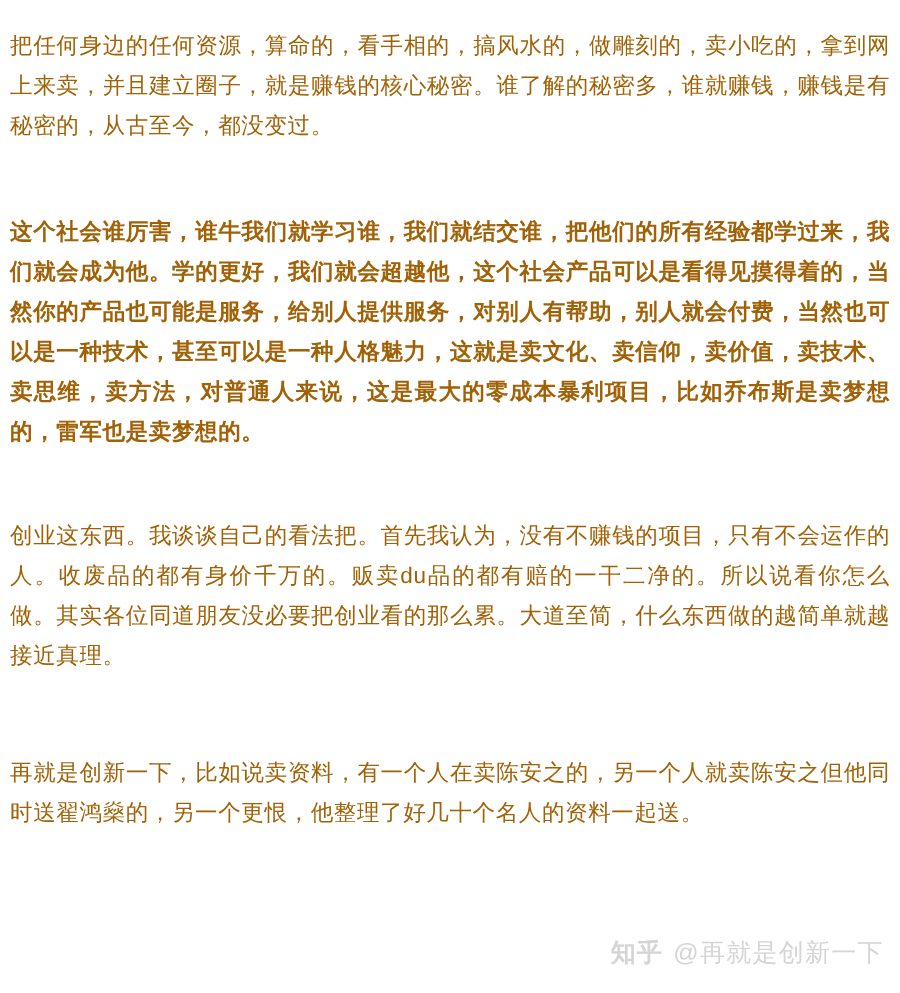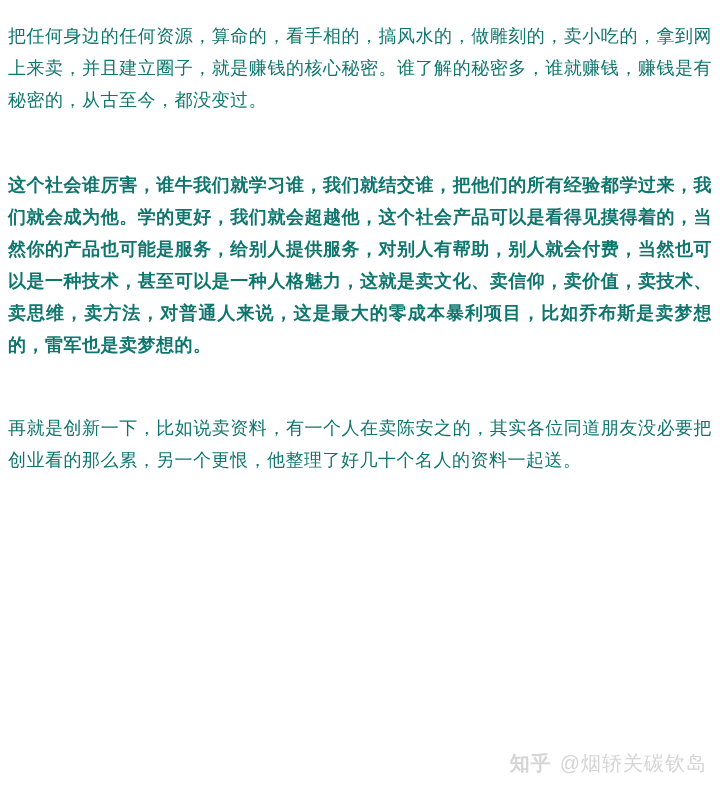--- a/index.html
+++ b/index.html
@@ -17,21 +17,21 @@
   .article {
     position: relative;
     z-index: 1;
     padding: 20px 8px 0 8px;
   }
   .para {
     margin: 0;
     font-size: 18px;
     line-height: 32px;
     letter-spacing: 0.5px;
-    color: #0f766e;
+    color: #a16207;
     text-align: justify;
     text-justify: inter-ideograph;
   }
   .gap-a { margin-bottom: 53px; }
   .gap-b { margin-bottom: 51px; font-weight: bold; }
   .gap-c { margin-bottom: 62px; }
   .tight  { margin-bottom: 0; }
   .watermark {
     position: absolute;
     z-index: 0;
@@ -45,20 +45,21 @@
   }
   .watermark .brand {
     font-weight: bold;
     margin-right: 8px;
   }
 </style>
 </head>
 <body>
 
 <div class="watermark">
-  <span class="brand">知乎</span><span>@烟轿关碳钦岛</span>
+  <span class="brand">知乎</span><span>@再就是创新一下</span>
 </div>
 
 <div class="article">
   <p class="para gap-a">把任何身边的任何资源，算命的，看手相的，搞风水的，做雕刻的，卖小吃的，拿到网上来卖，并且建立圈子，就是赚钱的核心秘密。谁了解的秘密多，谁就赚钱，赚钱是有秘密的，从古至今，都没变过。</p>
   <p class="para gap-b">这个社会谁厉害，谁牛我们就学习谁，我们就结交谁，把他们的所有经验都学过来，我们就会成为他。学的更好，我们就会超越他，这个社会产品可以是看得见摸得着的，当然你的产品也可能是服务，给别人提供服务，对别人有帮助，别人就会付费，当然也可以是一种技术，甚至可以是一种人格魅力，这就是卖文化、卖信仰，卖价值，卖技术、卖思维，卖方法，对普通人来说，这是最大的零成本暴利项目，比如乔布斯是卖梦想的，雷军也是卖梦想的。</p>
-  <p class="para tight">再就是创新一下，比如说卖资料，有一个人在卖陈安之的，其实各位同道朋友没必要把创业看的那么累，另一个更恨，他整理了好几十个名人的资料一起送。</p>
+  <p class="para gap-c">创业这东西。我谈谈自己的看法把。首先我认为，没有不赚钱的项目，只有不会运作的人。收废品的都有身价千万的。贩卖du品的都有赔的一干二净的。所以说看你怎么做。其实各位同道朋友没必要把创业看的那么累。大道至简，什么东西做的越简单就越接近真理。</p>
+  <p class="para tight">再就是创新一下，比如说卖资料，有一个人在卖陈安之的，另一个人就卖陈安之但他同时送翟鸿燊的，另一个更恨，他整理了好几十个名人的资料一起送。</p>
 </div>
 
 </body></html>

